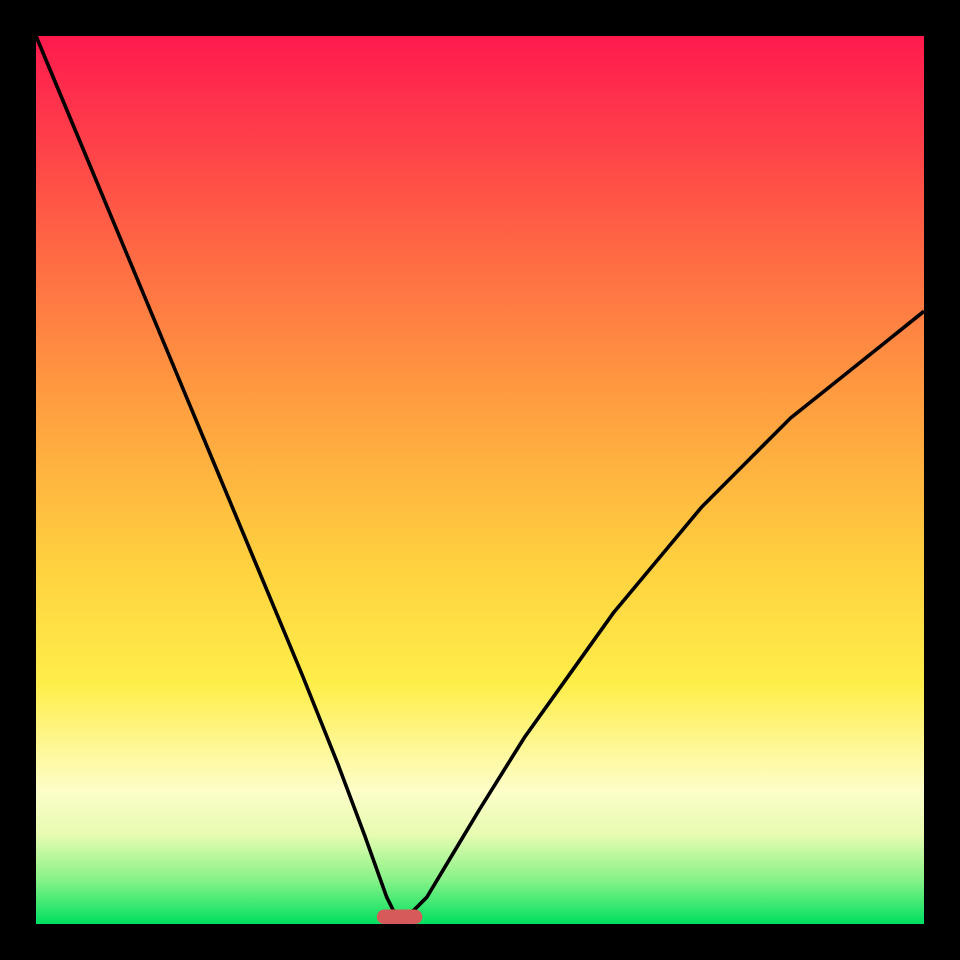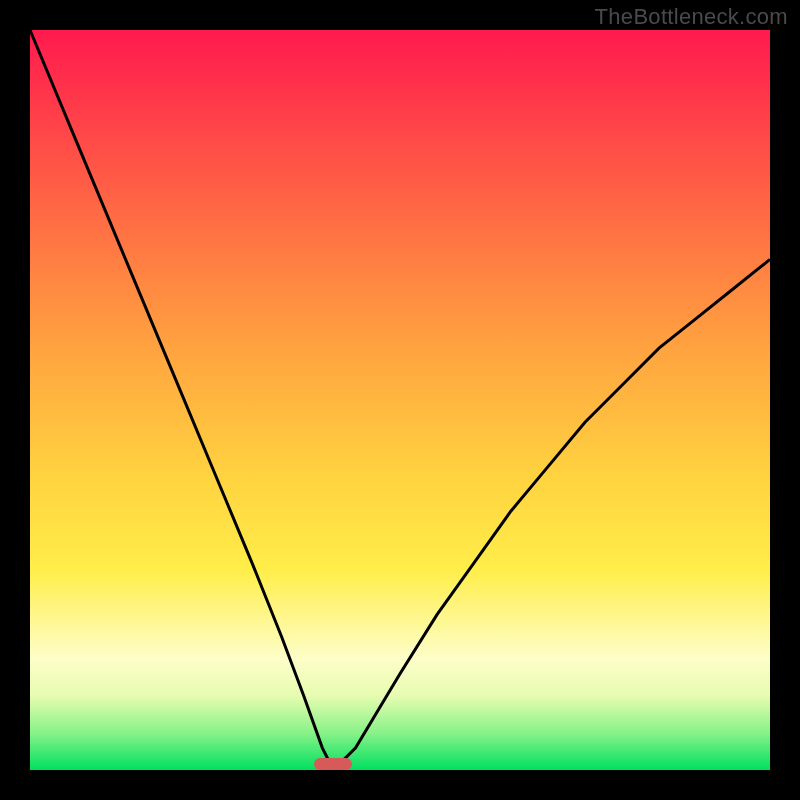--- a/index.html
+++ b/index.html
@@ -67,14 +67,13 @@
 
 <div class="frame">
   <div class="plot"></div>
 
   <svg class="curve" viewBox="0 0 740 740" preserveAspectRatio="none">
     <path fill="none" stroke="#000" stroke-width="3" d="M0.0 0.0 L37.0 88.8 L74.0 177.6 L111.0 266.4 L148.0 355.2 L185.0 444.0 L222.0 532.8 L251.6 606.8 L273.8 666.0 L292.3 717.8 L303.4 740.0 L325.6 717.8 L347.8 680.8 L370.0 643.8 L407.0 584.6 L444.0 532.8 L481.0 481.0 L518.0 436.6 L555.0 392.2 L592.0 355.2 L629.0 318.2 L666.0 288.6 L703.0 259.0 L740.0 229.4"></path>
   </svg>
 
   <div class="marker" style="left: 333.4px; top: 764px;"></div>
 
-  <div class="watermark">TheBottleneck.com</div>
 </div>
 
 </body></html>

